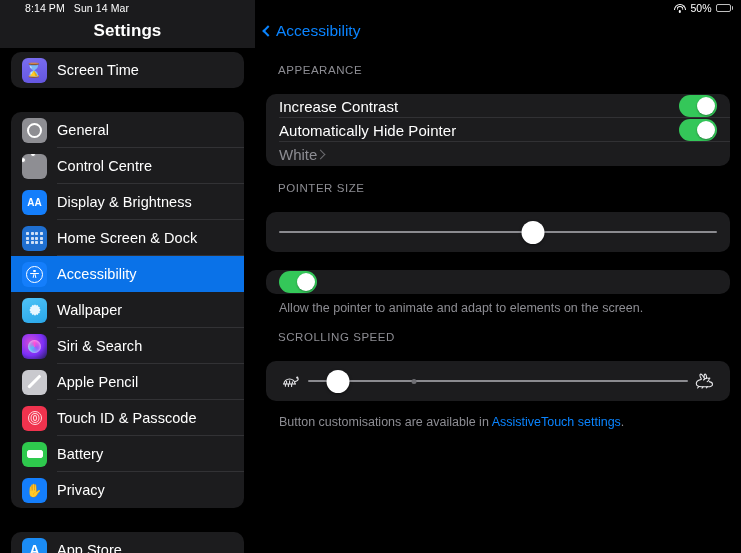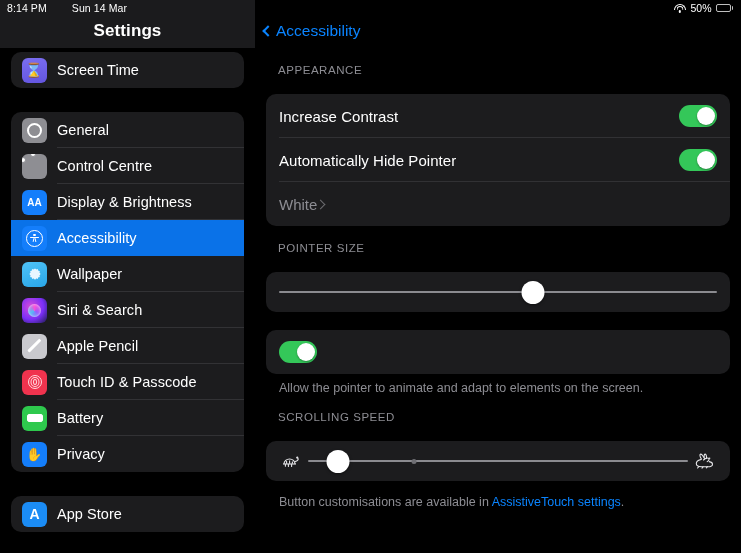--- a/index.html
+++ b/index.html
@@ -11,21 +11,21 @@
     -webkit-font-smoothing:antialiased;
   }
   .screen { position:relative; width:741px; height:553px; display:flex; }
 
   
   .statusbar{
     position:absolute; top:0; left:0; width:741px; height:16px;
     display:flex; align-items:center; z-index:30;
     font-size:10.5px; letter-spacing:.1px;
   }
-  .sb-left{ display:flex; align-items:center; gap:25px; padding-left:7px; color:#fff; }
+  .sb-left{ display:flex; align-items:center; gap:9px; padding-left:25px; color:#fff; }
   .sb-spacer{ flex:1; }
   .sb-right{ display:flex; align-items:center; gap:4px; padding-right:8px; color:#fff; }
   .wifi-icon{ display:inline-block; width:13px; height:10px; position:relative; }
   .wifi-icon i{ position:absolute; left:50%; border:1.3px solid #fff; border-bottom:none;
       border-radius:50% 50% 0 0 / 100% 100% 0 0; transform:translateX(-50%); }
   .wifi-icon i:nth-child(1){ width:12px; height:6px; top:1px; }
   .wifi-icon i:nth-child(2){ width:7px;  height:3.5px; top:3.4px; }
   .wifi-dot{ position:absolute; left:50%; bottom:0.5px; transform:translateX(-50%);
       width:2.4px; height:2.4px; border-radius:50%; background:#fff; }
   .batt{ display:inline-flex; align-items:center; }
@@ -143,21 +143,21 @@
   }
   .detail-body{ padding:0 11px; }
 
   .section-label{
     font-size:11.5px; color:#8d8d93; letter-spacing:.55px;
     padding:16px 0 18px 12px; text-transform:uppercase;
   }
   .card{ background:#1c1c1e; border-radius:10px; overflow:hidden; }
   .row{
     position:relative; display:flex; align-items:center;
-    height:44px; padding:0 13px;
+    height:24px; padding:0 13px;
   }
   .row .sep{ position:absolute; left:13px; right:0; bottom:0; height:1px; background:#313134; }
   .row:last-child .sep{ display:none; }
   .row-label{ font-size:15px; color:#fff; flex:1; letter-spacing:.05px; }
   .row-value{ font-size:15px; color:#8d8d93; }
   .chev-right{
     width:7px; height:7px; border-top:1.8px solid #6c6c70; border-right:1.8px solid #6c6c70;
     transform:rotate(45deg);
   }
   .toggle{
@@ -251,20 +251,40 @@
           <span class="sb-label">Control Centre</span>
           <span class="sep"></span>
         </div>
 
         <div class="sb-row">
           <div class="sb-icon ic-display">AA</div>
           <span class="sb-label">Display &amp; Brightness</span>
           <span class="sep"></span>
         </div>
 
+        <div class="sb-row">
+          <div class="sb-icon ic-home">
+            <span class="home-grid">
+              <span></span>
+                <span></span>
+                <span></span>
+                <span></span>
+              <span></span>
+                <span></span>
+                <span></span>
+                <span></span>
+              <span></span>
+                <span></span>
+                <span></span>
+                <span></span>
+            </span>
+          </div>
+          <span class="sb-label">Home Screen &amp; Dock</span>
+          <span class="sep"></span>
+        </div>
 
         <div class="sb-row selected">
           <div class="sb-icon ic-access">
             <span class="access-circle">
                 <span class="access-person">
               <i class="ap-head"></i>
                   <i class="ap-arms"></i>
                   <i class="ap-legA"></i>
                   <i class="ap-legB"></i>
             </span>

